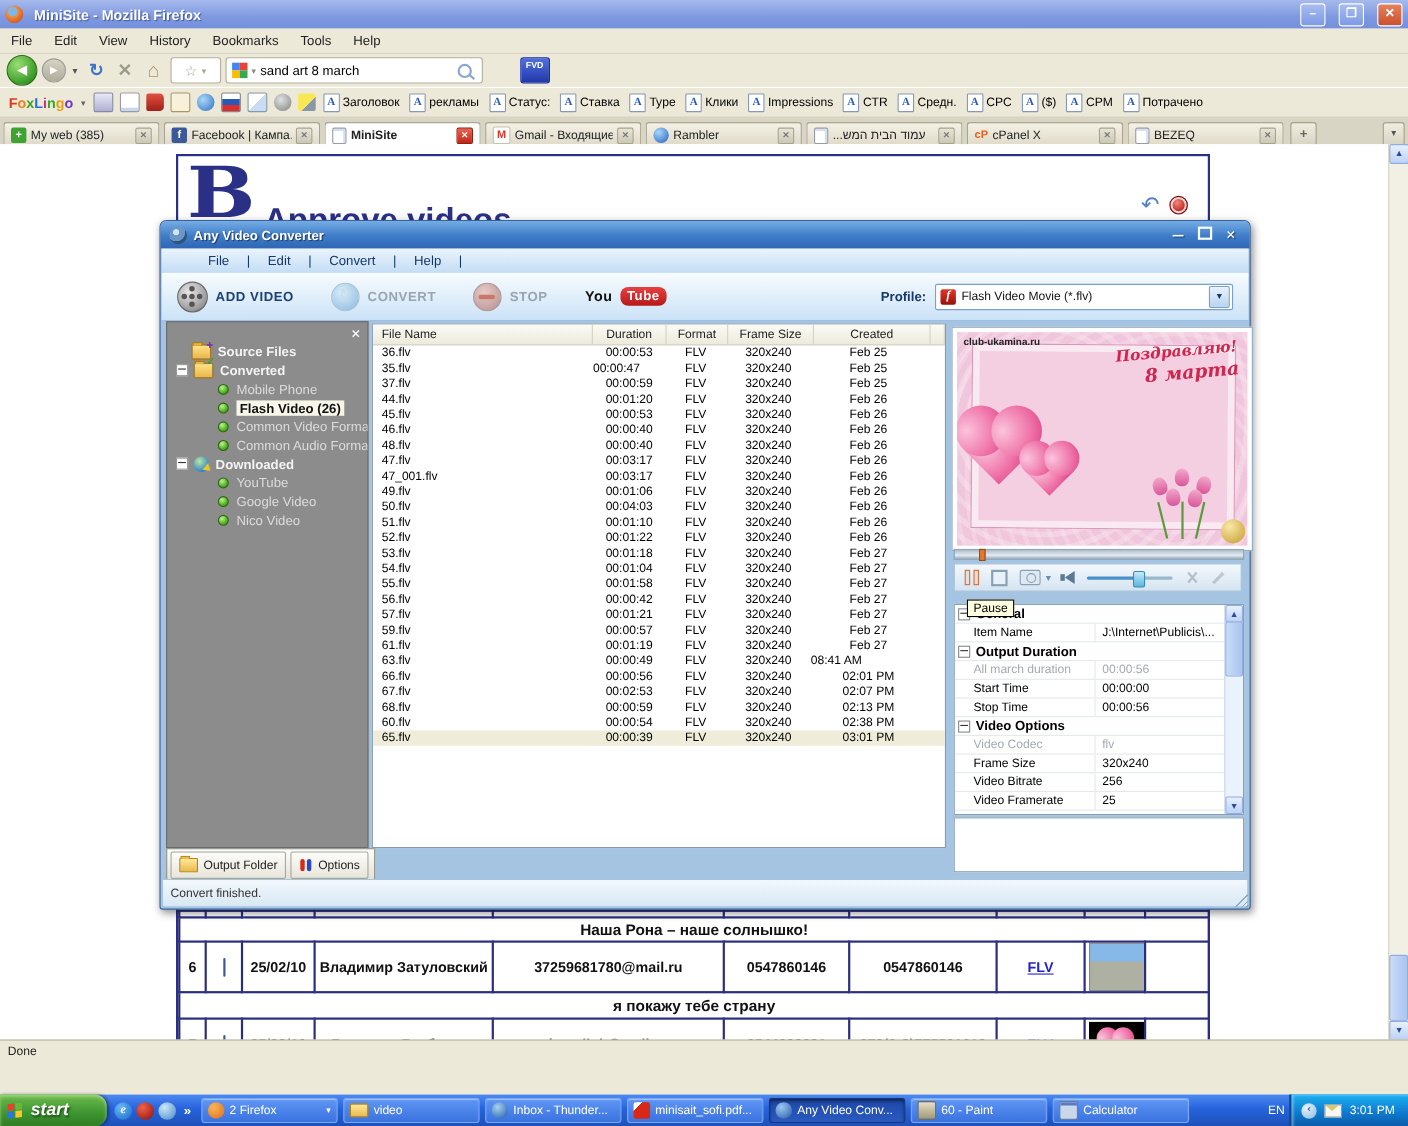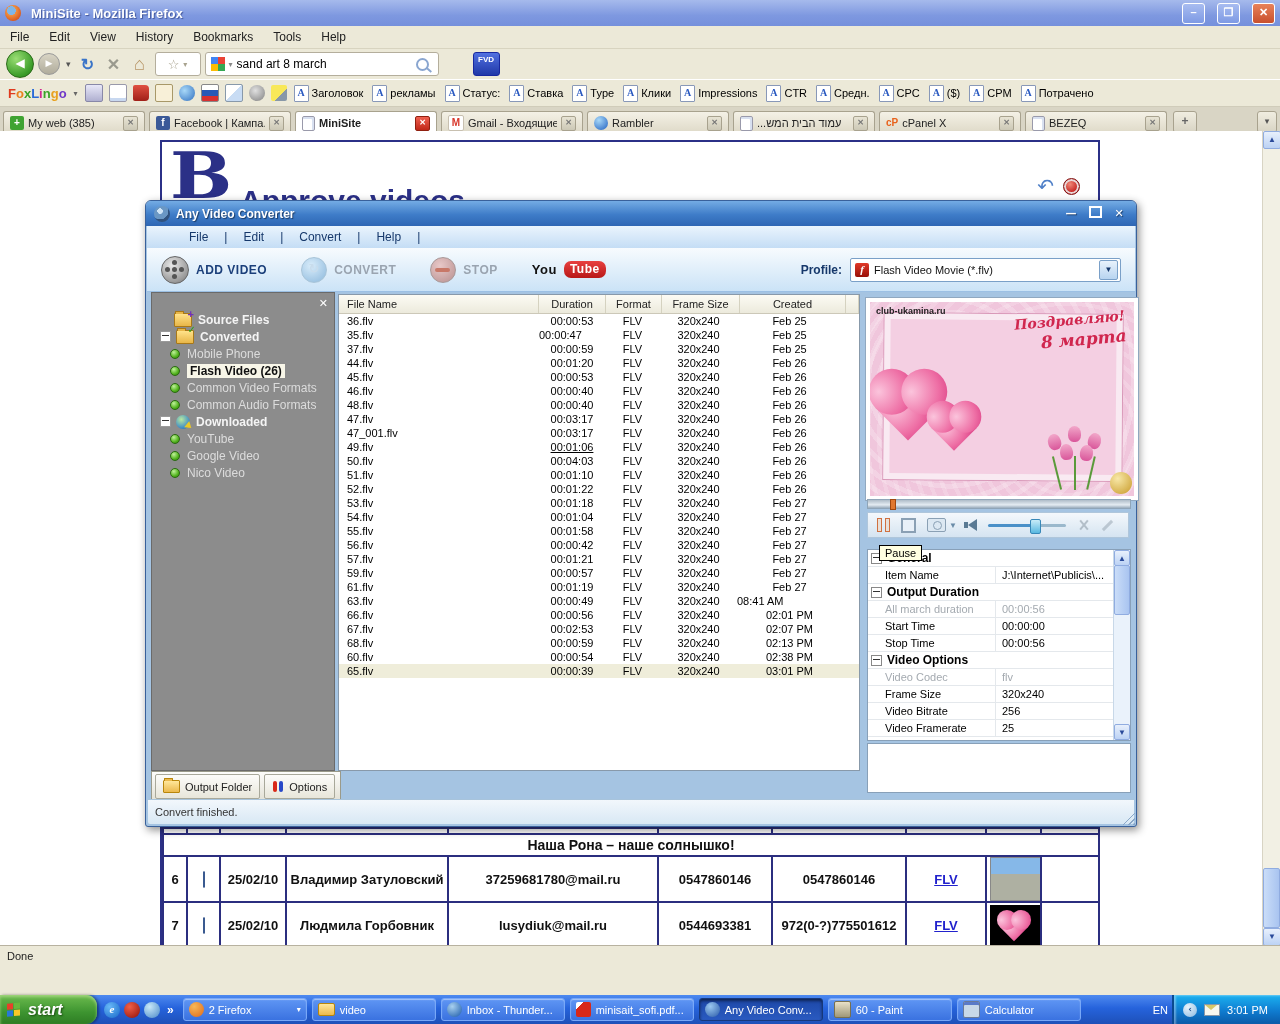--- a/index.html
+++ b/index.html
@@ -160,21 +160,21 @@
   .flash-ico{width:14px;height:14px;background:linear-gradient(#E03828,#981008);border-radius:2px;
     color:#fff;font:bold italic 11px/13px "Liberation Serif",serif;text-align:center}
   .dd-btn{margin-left:auto;width:17px;height:18px;border:1px solid #7AA0C8;border-radius:2px;
     background:linear-gradient(#E8F2FC,#B8D4F0);color:#16386B;font-size:8px;text-align:center;line-height:17px}
 
   .avc-left{position:absolute;left:5px;top:91px;width:182px;height:477px;background:#8C8C8C;
     border:1px solid #6A6A6A;font-size:12px;overflow:hidden}
   .lp-head{height:16px;display:flex;justify-content:flex-end;align-items:center;padding:2px 6px 0;color:#fff;font-size:11px}
   .tr-row{height:17px;display:flex;align-items:center;padding-left:8px;color:#E4E4E4;white-space:nowrap}
   .tr-row .lbl0{font-weight:bold;color:#F4F4F4}
-  .tr-row.lvl1{padding-left:18px;color:#DCDCDC}
+  .tr-row.lvl1{padding-left:46px;color:#DCDCDC}
   .tr-row .sel{background:#F8F6E8;color:#111;font-weight:bold;padding:0 3px}
   .t-exp{width:9px;height:9px;background:#fff;border:1px solid #999;margin-right:5px;position:relative;flex:0 0 auto}
   .t-exp::after{content:'';position:absolute;left:1px;right:1px;top:3px;height:1px;background:#333}
   .t-exp-ph{width:14px;flex:0 0 auto}
   .t-fold{width:16px;height:12px;background:linear-gradient(#FFE28A,#E8B648);border:1px solid #A87818;
     border-radius:1px;margin-right:6px;position:relative;flex:0 0 auto}
   .t-fold::before{content:'';position:absolute;top:-3px;left:0;width:7px;height:2px;background:#E8B648;
     border:1px solid #A87818;border-bottom:none}
   .t-fold.fp::after{content:'+';position:absolute;right:-3px;top:-6px;color:#7030C0;font:bold 11px "Liberation Sans",sans-serif}
   .t-fold.fc::after{content:'✓';position:absolute;right:-3px;top:-7px;color:#28A018;font:bold 10px "DejaVu Sans",sans-serif}
@@ -518,20 +518,23 @@
           <td>Владимир Затуловский</td>
           <td>37259681780@mail.ru</td>
           <td>0547860146</td>
           <td>0547860146</td>
           <td><a class="pg-link">FLV</a></td>
           <td>
                 <span class="thumb-city" style="display:block"></span>
               </td>
           <td></td>
             </tr>
+        <tr style="height:24px">
+          <td colspan="10" class="pg-banner">я покажу тебе страну</td>
+            </tr>
         <tr style="height:46px">
           <td>7</td>
           <td><span class="vid-ico"></span></td>
           <td>25/02/10</td>
           <td>Людмила Горбовник</td>
           <td>lusydiuk@mail.ru</td>
           <td>0544693381</td>
           <td>972(0-?)775501612</td>
           <td><a class="pg-link">FLV</a></td>
           <td>
@@ -740,21 +743,21 @@
         <div class="fl-row">
           <span class="c0">47_001.flv</span>
           <span class="c1" style="text-align: center;">00:03:17</span>
           <span class="c2" style="text-align: center;">FLV</span>
           <span class="c3" style="text-align: center;">320x240</span>
           <span class="c4" style="text-align: center;">Feb 26</span>
           <span class="c5"></span>
         </div>
         <div class="fl-row">
           <span class="c0">49.flv</span>
-          <span class="c1" style="text-align: center; text-decoration: underline;">00:01:06</span>
+          <span class="c1" style="text-align: center;">00:01:06</span>
           <span class="c2" style="text-align: center;">FLV</span>
           <span class="c3" style="text-align: center;">320x240</span>
           <span class="c4" style="text-align: center;">Feb 26</span>
           <span class="c5"></span>
         </div>
         <div class="fl-row">
           <span class="c0">50.flv</span>
           <span class="c1" style="text-align: center;">00:04:03</span>
           <span class="c2" style="text-align: center;">FLV</span>
           <span class="c3" style="text-align: center;">320x240</span>

